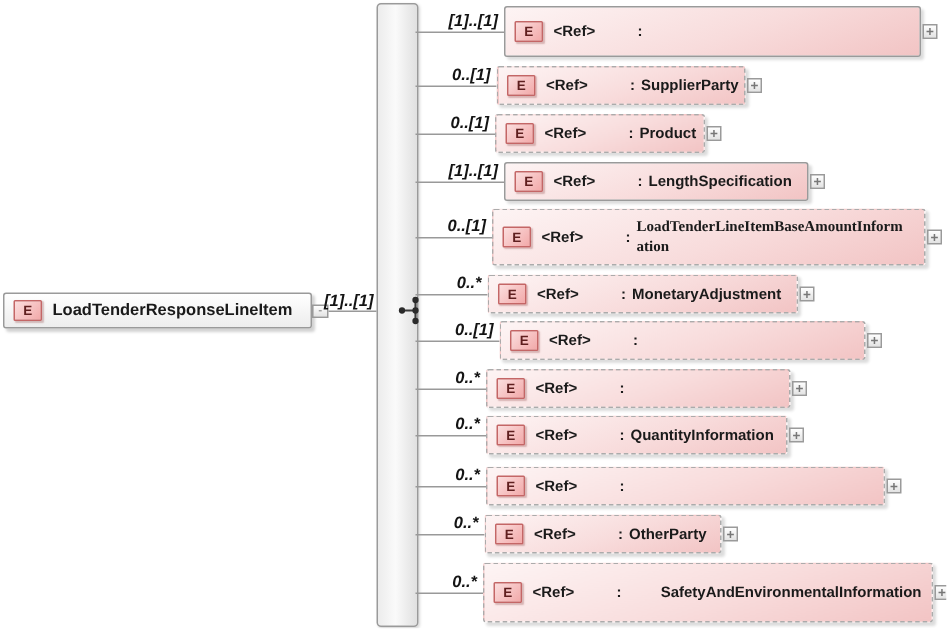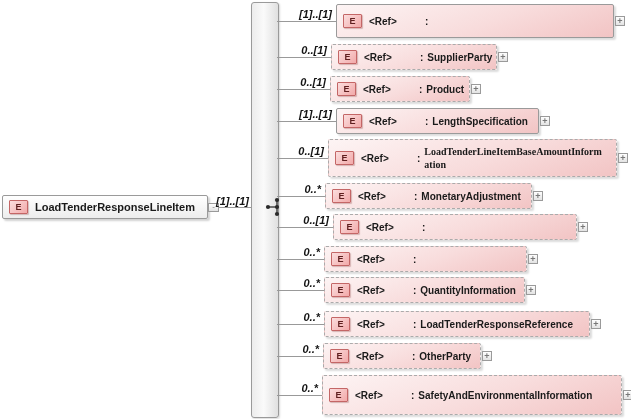--- a/index.html
+++ b/index.html
@@ -191,21 +191,20 @@
     <div class="plus" style="left: 526px; top: 285px;">+</div>
   </div>
 
   <div class="row">
     <div class="hline" style="left: 277px; width: 47px; top: 324px;"></div>
     <div class="card" style="right: 311px; top: 311px;">0..*</div>
     <div class="box optional" style="left: 324px; top: 311px; width: 266px; height: 26px;">
       <span class="badge">E</span>
       <span class="ref">&lt;Ref&gt;</span>
       <span class="colon">:</span>
-      <span class="ename" style="white-space: nowrap;">LoadTenderResponseReference</span>
     </div>
     <div class="plus" style="left: 591px; top: 319px;">+</div>
   </div>
 
   <div class="row">
     <div class="hline" style="left: 277px; width: 46px; top: 356px;"></div>
     <div class="card" style="right: 312px; top: 343px;">0..*</div>
     <div class="box optional" style="left: 323px; top: 343px; width: 158px; height: 26px;">
       <span class="badge">E</span>
       <span class="ref">&lt;Ref&gt;</span>
@@ -215,18 +214,18 @@
     <div class="plus" style="left: 482px; top: 351px;">+</div>
   </div>
 
   <div class="row">
     <div class="hline" style="left: 277px; width: 45px; top: 395px;"></div>
     <div class="card" style="right: 313px; top: 382px;">0..*</div>
     <div class="box optional" style="left: 322px; top: 375px; width: 300px; height: 40px;">
       <span class="badge">E</span>
       <span class="ref">&lt;Ref&gt;</span>
       <span class="colon">:</span>
-      <span class="ename" style="width: 196px;">SafetyAndEnvironmentalInformation</span>
+      <span class="ename" style="width: 196px; text-align: right;">SafetyAndEnvironmentalInformation</span>
     </div>
     <div class="plus" style="left: 623px; top: 390px;">+</div>
   </div>
 </div>
 </div>
 
 </body></html>

